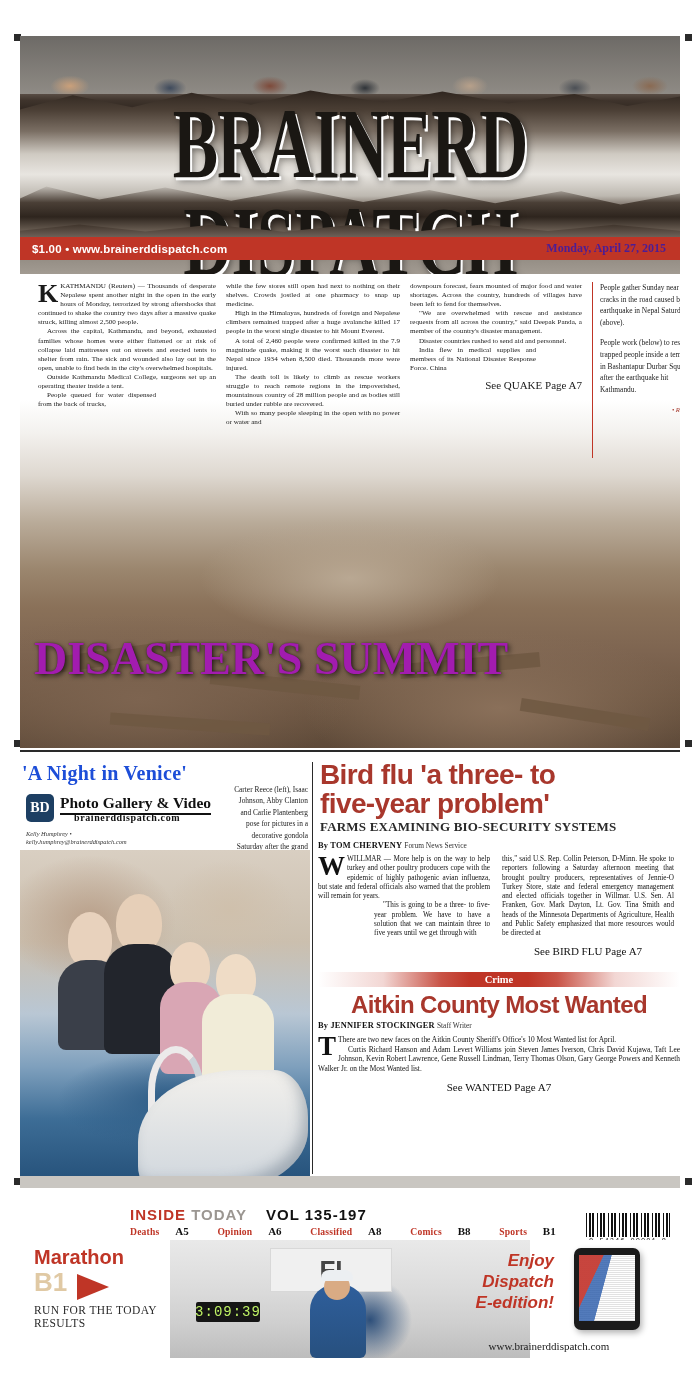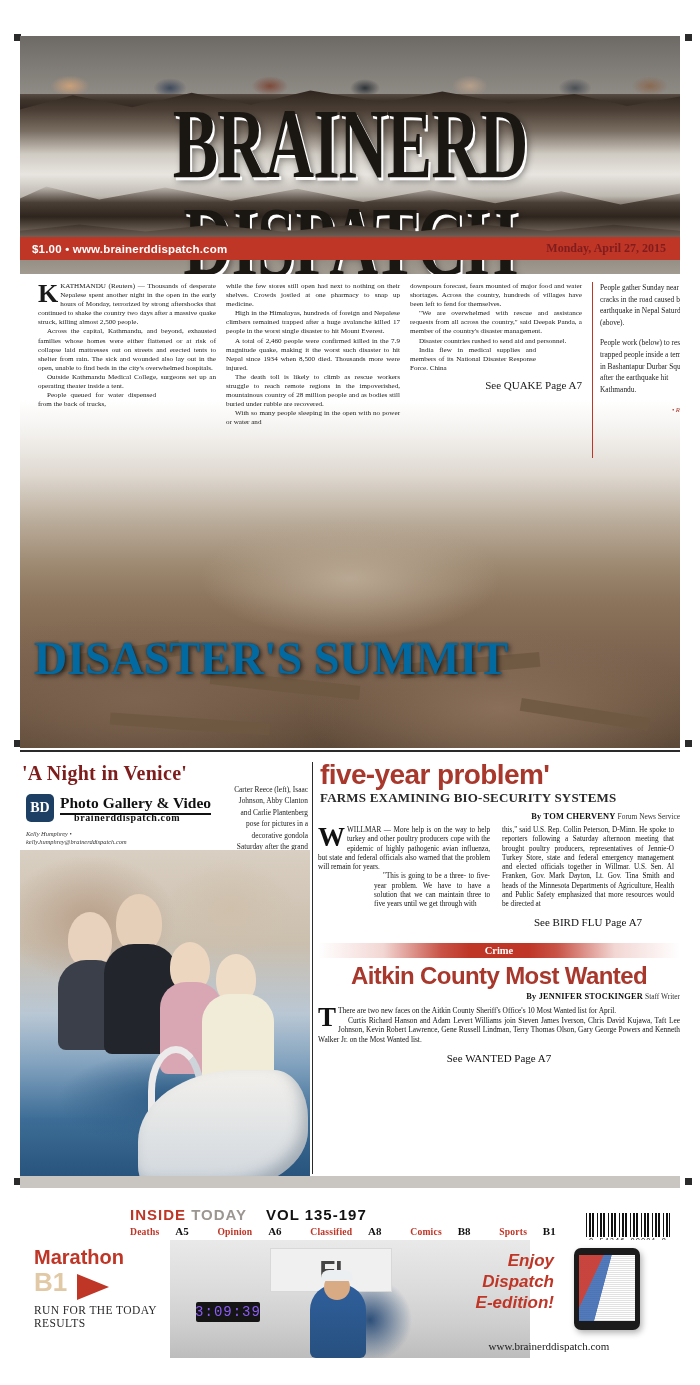--- a/index.html
+++ b/index.html
@@ -41,21 +41,21 @@
       font-family:"Liberation Serif",serif;font-weight:bold;font-size:68px;letter-spacing:-1px;
       color:#1a1713;line-height:1;
       text-shadow:2px 2px 0 #fdfdfd, 3px 3px 6px rgba(0,0,0,.45);
       transform:scaleY(1.45);transform-origin:top center;}
   .flag-bar{position:absolute;left:0;right:0;bottom:14px;height:28px;background:#bf3526;}
   .flag-bar:after{content:"";position:absolute;left:0;right:0;top:-9px;height:14px;
       background:linear-gradient(#3a2f26,#6d6057);
       clip-path:polygon(0 55%,9% 10%,19% 60%,29% 12%,40% 62%,50% 14%,60% 60%,70% 10%,80% 58%,90% 12%,100% 55%,100% 100%,0 100%);}
   .flag-price{position:absolute;left:12px;bottom:19px;color:#fff;font-size:11.5px;font-weight:bold;
       font-family:"Liberation Sans",sans-serif;letter-spacing:.2px;z-index:3;}
-  .flag-date{position:absolute;right:14px;bottom:18px;color:#7f1d1d;font-size:12px;font-weight:bold;z-index:3;}
+  .flag-date{position:absolute;right:14px;bottom:18px;color:#4c1d95;font-size:12px;font-weight:bold;z-index:3;}
 
   
   .quake{position:absolute;left:20px;top:278px;width:660px;height:470px;overflow:hidden;background:#fff;}
   .quake-photo{position:absolute;left:0;top:0;width:660px;height:470px;
       background:
         radial-gradient(ellipse 300px 120px at 120px 420px,#7d6450 0%,rgba(125,100,80,0) 70%),
         radial-gradient(ellipse 280px 110px at 480px 430px,#8a705a 0%,rgba(138,112,90,0) 70%),
         radial-gradient(ellipse 200px 80px at 330px 300px,#b9a893 0%,rgba(185,168,147,0) 75%),
         linear-gradient(#ffffff 0%,#ffffff 26%,#f3f1ee 33%,#ded8d0 42%,#b9ab99 52%,#9b866e 62%,
                         #8a7159 70%,#7d6450 80%,#6e5743 90%,#5e4a39 100%);}
@@ -67,30 +67,30 @@
   .col2{left:206px;width:174px;}
   .col3{left:390px;width:172px;}
   .dropcap{float:left;font-size:26px;line-height:21px;font-weight:bold;padding:1px 2px 0 0;font-family:"Liberation Serif",serif;}
   .narrow{width:118px;margin-left:auto;text-align:justify;}
   .narrow2{width:126px;margin-left:auto;text-align:justify;}
   .see-line{margin-top:8px;text-align:right;font-size:11px;}
   .quake-cap{position:absolute;left:580px;top:4px;width:96px;font-size:7.4px;line-height:11.6px;color:#1b1b1b;}
   .quake-cap p{margin:0 0 9px 0;}
   .cap-credit{color:#a33226;font-style:italic;font-size:6.6px;text-align:right;}
   .cap-rule{position:absolute;left:572px;top:4px;width:1.4px;height:176px;background:#bf3526;}
-  .summit{position:absolute;left:34px;top:632px;font-size:46px;font-weight:bold;color:#0369a1;
+  .summit{position:absolute;left:34px;top:632px;font-size:46px;font-weight:bold;color:#a21caf;
       font-family:"Liberation Serif",serif;letter-spacing:0px;
       text-shadow:2px 2px 5px rgba(0,0,0,.65), 0 0 2px rgba(0,0,0,.4);}
 
   
   .hrule{position:absolute;left:20px;width:660px;height:1.6px;background:#2a2a2a;}
 
   
   .venice{position:absolute;left:20px;top:758px;width:290px;height:420px;overflow:hidden;}
-  .venice-hd{font-family:"Liberation Serif",serif;font-weight:bold;color:#7f1d1d;
+  .venice-hd{font-family:"Liberation Serif",serif;font-weight:bold;color:#1d4ed8;
       font-size:20px;letter-spacing:.3px;margin:4px 0 0 2px;}
   .bd-badge{position:absolute;left:6px;top:36px;width:28px;height:28px;background:#1d3f63;border-radius:5px;
       color:#fff;font-weight:bold;font-size:14px;display:flex;align-items:center;justify-content:center;
       font-family:"Liberation Serif",serif;}
   .pg-title{position:absolute;left:40px;top:36px;font-weight:bold;font-size:15.5px;color:#111;
       border-bottom:2px solid #111;padding-bottom:1px;}
   .pg-url{position:absolute;left:54px;top:54px;font-weight:bold;font-size:10px;letter-spacing:.6px;color:#111;}
   .byline-small{position:absolute;left:6px;top:72px;width:74px;font-style:italic;font-size:6.4px;line-height:8px;color:#333;}
   .venice-cap{position:absolute;right:2px;top:26px;width:80px;font-size:7.4px;line-height:11.4px;text-align:right;color:#1b1b1b;}
   .venice-photo{position:absolute;left:0;top:92px;width:290px;height:328px;
@@ -115,21 +115,21 @@
   .kicker .tint{position:absolute;left:0;right:0;top:0;height:15px;
       background:linear-gradient(90deg,rgba(191,53,38,0) 0%,rgba(191,53,38,.20) 18%,rgba(191,53,38,.85) 34%,
                  #bf3526 42%,#bf3526 58%,rgba(191,53,38,.85) 66%,rgba(191,53,38,.20) 82%,rgba(191,53,38,0) 100%);}
   .kicker span{position:relative;display:block;text-align:center;color:#fff;font-weight:bold;
       font-size:10.5px;line-height:15px;font-family:"Liberation Serif",serif;}
 
   .bf-hd{font-family:"Liberation Sans",sans-serif;font-weight:bold;color:#a8372c;
       font-size:28px;line-height:29px;letter-spacing:-.6px;margin:2px 0 0 2px;}
   .bf-sub{font-family:"Liberation Serif",serif;font-weight:bold;color:#2a2a2a;font-size:13px;
       letter-spacing:.2px;margin:1px 0 6px 2px;}
-  .byline{text-align:right;font-size:8px;margin:2px 0 5px 0;}
+  .byline{text-align:left;font-size:8px;margin:2px 0 5px 0;}
   .byline b{font-size:8.4px;letter-spacing:.2px;}
   .byline i{font-style:normal;font-size:7.4px;color:#333;}
   .story-cols{display:flex;gap:12px;}
   .story-col{width:172px;font-size:7.2px;line-height:9.3px;text-align:justify;}
   .story-col p{margin:0;text-indent:9px;}
   .story-col p.first{text-indent:0;}
   .dropcap2{float:left;font-size:27px;line-height:21px;font-weight:bold;padding:1px 2px 0 0;}
   .see2{text-align:center;font-size:11px;margin-top:8px;}
 
   .ak-hd{font-family:"Liberation Sans",sans-serif;font-weight:bold;color:#a8372c;font-size:24px;
@@ -161,21 +161,21 @@
   
   .promo{position:absolute;left:20px;top:1240px;width:660px;height:118px;overflow:hidden;background:#fff;}
   .promo-photo{position:absolute;left:150px;top:0;width:360px;height:118px;
       background:
         radial-gradient(ellipse 60px 60px at 200px 80px,#2d4f7a 0%,rgba(45,79,122,0) 70%),
         linear-gradient(#e9e9e9 0%,#dcdcdc 40%,#cfcfcf 70%,#bdbdbd 100%);}
   .promo-banner{position:absolute;left:250px;top:8px;width:120px;height:42px;background:#f0f0f0;
       border:1px solid #d8d8d8;color:#444;font-weight:bold;font-size:26px;display:flex;
       align-items:center;justify-content:center;font-family:"Liberation Sans",sans-serif;}
   .promo-clock{position:absolute;left:176px;top:62px;width:64px;height:20px;background:#151515;
-      border-radius:2px;color:#8b5cf6;font-family:"Liberation Mono",monospace;font-size:14px;
+      border-radius:2px;color:#bef264;font-family:"Liberation Mono",monospace;font-size:14px;
       display:flex;align-items:center;justify-content:center;letter-spacing:1px;}
   .runner{position:absolute;left:290px;top:44px;width:56px;height:74px;
       background:linear-gradient(#2f5f9c,#27507f);border-radius:26px 26px 6px 6px;}
   .runner-head{position:absolute;left:304px;top:34px;width:26px;height:26px;background:#d9ab84;border-radius:50%;}
   .runner-cap{position:absolute;left:301px;top:30px;width:32px;height:11px;background:#eceff2;border-radius:8px 8px 2px 2px;}
   .marathon{position:absolute;left:14px;top:6px;width:140px;}
   .m-title{font-family:"Liberation Sans",sans-serif;font-weight:bold;font-size:20px;color:#bf3526;}
   .m-b1{font-family:"Liberation Sans",sans-serif;font-weight:bold;font-size:26px;color:#e0c9a4;line-height:26px;}
   .m-arrow{display:inline-block;vertical-align:middle;width:0;height:0;margin-left:6px;
       border-top:13px solid transparent;border-bottom:13px solid transparent;border-left:32px solid #bf3526;}
@@ -280,20 +280,21 @@
       <div class="gondola"></div>
     </div>
   </div>
 
   <div class="vdiv"></div>
 
   <div class="rightcol">
 
 
     <div class="bf-hd">
+      <div>Bird flu 'a three- to</div>
       <div>five-year problem'</div>
     </div>
     <div class="bf-sub" style="text-transform:uppercase;font-variant:small-caps;">Farms examining bio-security systems</div>
 
     <div class="byline">
       <b>By TOM CHERVENY</b>
       <i>Forum News Service</i>
     </div>
 
     <div class="story-cols">

